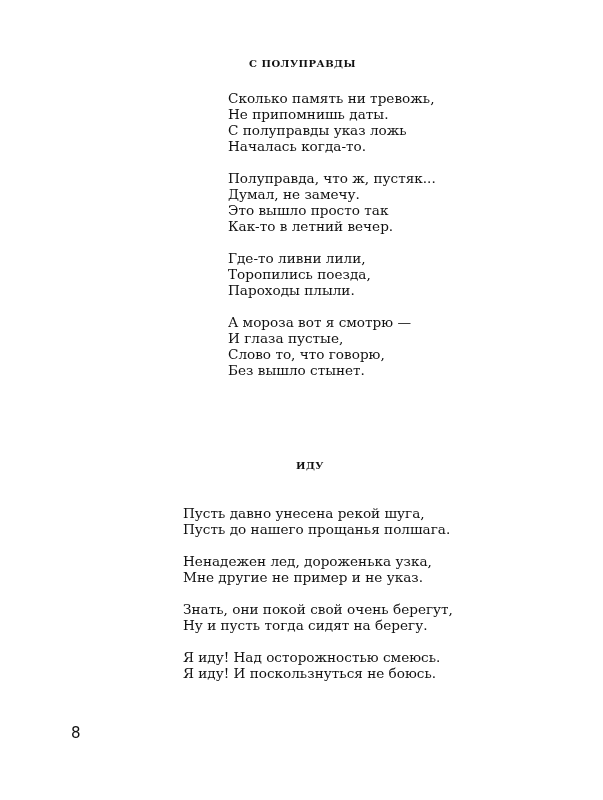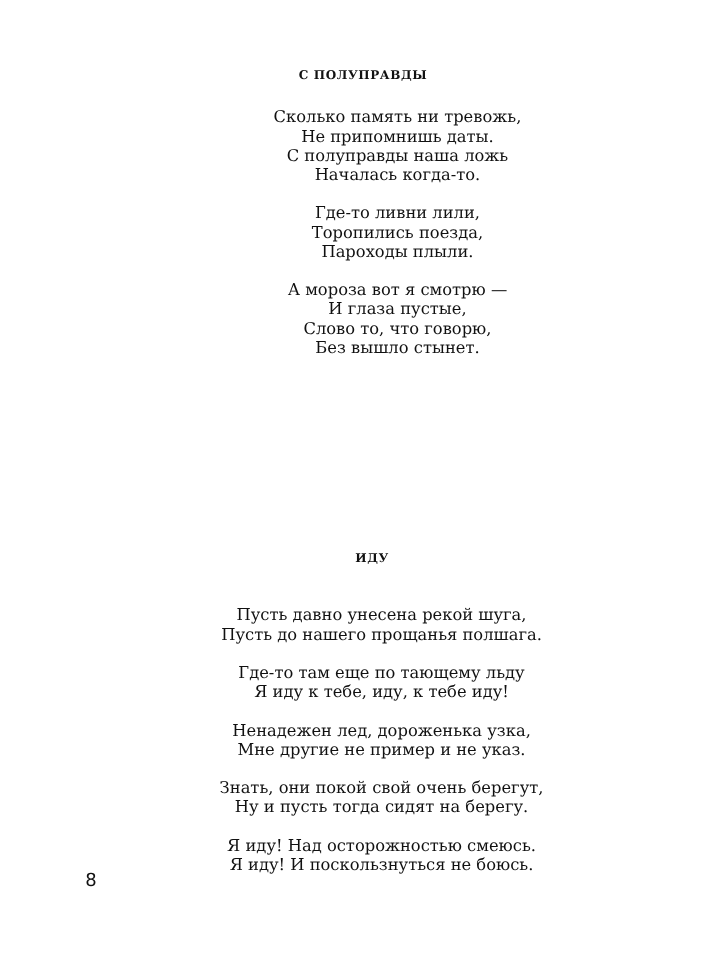--- a/index.html
+++ b/index.html
@@ -1,36 +1,42 @@
 <!DOCTYPE html>
 <html><head>
 <meta charset="utf-8">
 <style>
   html, body { margin: 0; padding: 0; background: #ffffff; }
   body { width: 603px; height: 800px; position: relative; overflow: hidden;
          font-family: "DejaVu Serif", "Liberation Serif", serif; color: #111; }
   .title { position: absolute; font-weight: bold; font-size: 10px; letter-spacing: 0.5px;
            font-family: "DejaVu Serif", serif; }
   .poem { position: absolute; font-size: 13.6px; line-height: 16px; }
-  .stanza { margin: 0 0 16px 0; text-align: center; }
+  .stanza { margin: 0 0 16px 0; }
   .line { display: block; white-space: nowrap; }
   .page-num { position: absolute; left: 71px; top: 724px; font-size: 15px;
               font-family: "DejaVu Sans", sans-serif; }
 </style>
 </head>
 <body>
 
 <div class="title" style="left:249px; top:58px;">С ПОЛУПРАВДЫ</div>
 
 <div class="poem" style="left:228px; top:90px;">
   <div class="stanza">
     <span class="line">Сколько память ни тревожь,</span>
     <span class="line">Не припомнишь даты.</span>
-    <span class="line">С полуправды наша ложь</span>
+    <span class="line">С полуправды указ ложь</span>
     <span class="line">Началась когда-то.</span>
+  </div>
+  <div class="stanza">
+    <span class="line">Полуправда, что ж, пустяк...</span>
+    <span class="line">Думал, не замечу.</span>
+    <span class="line">Это вышло просто так</span>
+    <span class="line">Как-то в летний вечер.</span>
   </div>
   <div class="stanza">
     <span class="line">Где-то ливни лили,</span>
     <span class="line">Торопились поезда,</span>
     <span class="line">Пароходы плыли.</span>
   </div>
   <div class="stanza">
     <span class="line">А мороза вот я смотрю —</span>
     <span class="line">И глаза пустые,</span>
     <span class="line">Слово то, что говорю,</span>
@@ -39,24 +45,20 @@
 </div>
 
 <div class="title" style="left:296px; top:460px;">ИДУ</div>
 
 <div class="poem" style="left:183px; top:505px;">
   <div class="stanza">
     <span class="line">Пусть давно унесена рекой шуга,</span>
     <span class="line">Пусть до нашего прощанья полшага.</span>
   </div>
   <div class="stanza">
-    <span class="line">Где-то там еще по тающему льду</span>
-    <span class="line">Я иду к тебе, иду, к тебе иду!</span>
-  </div>
-  <div class="stanza">
     <span class="line">Ненадежен лед, дороженька узка,</span>
     <span class="line">Мне другие не пример и не указ.</span>
   </div>
   <div class="stanza">
     <span class="line">Знать, они покой свой очень берегут,</span>
     <span class="line">Ну и пусть тогда сидят на берегу.</span>
   </div>
   <div class="stanza">
     <span class="line">Я иду! Над осторожностью смеюсь.</span>
     <span class="line">Я иду! И поскользнуться не боюсь.</span>

